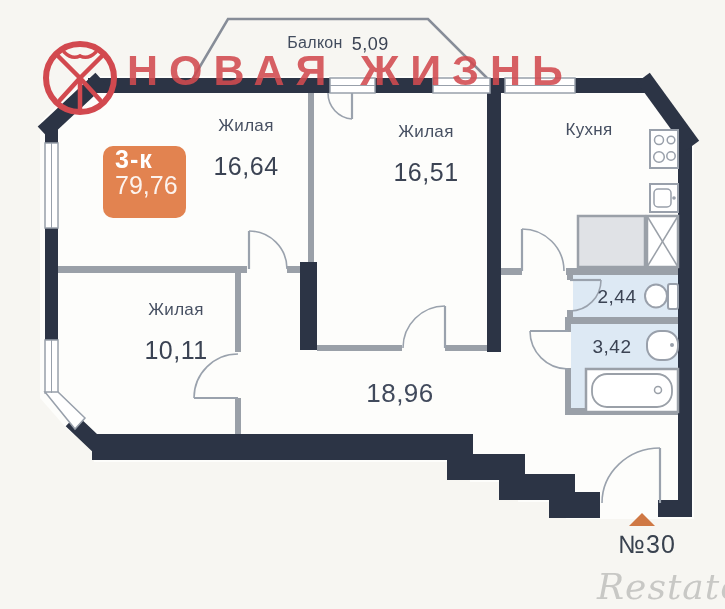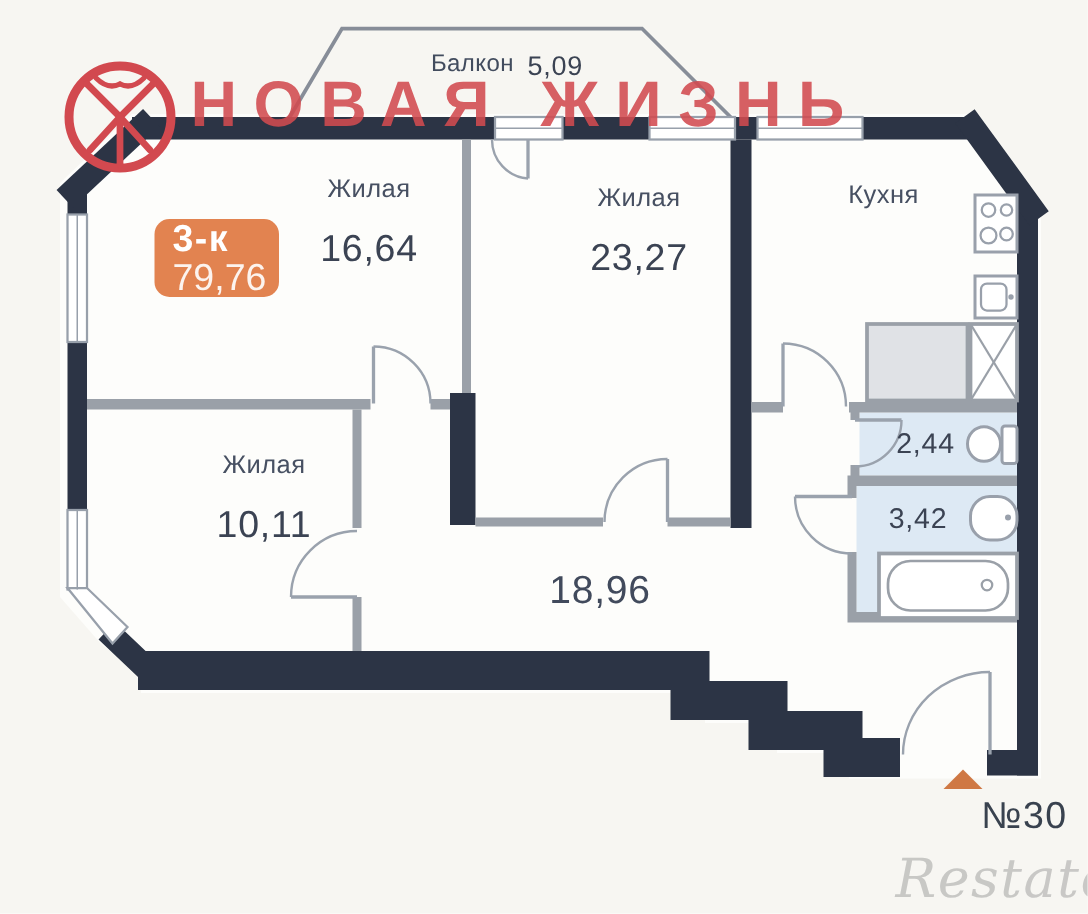--- a/index.html
+++ b/index.html
@@ -1,38 +1,38 @@
 <!DOCTYPE html>
 <html><head>
 <meta charset="utf-8">
 <style>
   html,body{margin:0;padding:0;}
   .stage{position:relative;width:725px;height:609px;background:#f7f6f2;overflow:hidden;
          font-family:"Liberation Sans",sans-serif;padding-left:47px;}
   .plan-svg{position:absolute;left:0;top:0;}
   .brand-text{position:absolute;left:127px;top:46px;font-size:43px;font-weight:700;
     color:#d24b50;letter-spacing:11px;white-space:nowrap;opacity:.88;z-index:6;}
-  .badge{position:absolute;left:103px;top:146px;width:83px;height:52px;background:#e28350;
+  .badge{position:absolute;left:103px;top:146px;width:83px;height:72px;background:#e28350;
     border-radius:10px;z-index:4;display:flex;flex-direction:column;
     padding-left:12px;box-sizing:border-box;line-height:1.05;}
   .badge .b1{font-size:25px;font-weight:700;color:#ffffff;letter-spacing:1px;}
   .badge .b2{font-size:25px;font-weight:400;color:rgba(255,255,255,.9);}
   .rlabel{position:absolute;transform:translateX(-50%);text-align:center;color:#475062;z-index:3;}
   .rname{display:block;font-size:17px;letter-spacing:.3px;}
   .rarea{display:block;font-size:25px;color:#3b4353;margin-top:16px;letter-spacing:.5px;font-weight:500;}
   .balcony-label{position:absolute;left:338px;top:34px;transform:translateX(-50%);
     display:flex;align-items:flex-start;gap:9px;color:#424c5e;z-index:3;white-space:nowrap;}
   .balcony-label .rname{font-size:16px;}
   .balcony-label .rarea{font-size:18px;margin-top:0;}
   .small-area{position:absolute;transform:translateX(-50%);font-size:19px;color:#3b4353;
     z-index:3;letter-spacing:.5px;font-weight:500;}
   .hall-area{position:absolute;left:400px;top:378px;transform:translateX(-50%);
     font-size:26px;color:#414a5c;z-index:3;letter-spacing:.5px;}
   .unit-label{position:absolute;left:647px;top:530px;transform:translateX(-50%);
-    font-size:25px;color:#39424f;font-weight:500;letter-spacing:1px;z-index:3;margin-left:36px;}
+    font-size:25px;color:#39424f;font-weight:500;letter-spacing:1px;z-index:3;}
   .entry-arrow{position:absolute;left:629px;top:513px;width:0;height:0;z-index:3;
     border-left:13px solid transparent;border-right:13px solid transparent;
     border-bottom:13px solid #cf7844;}
   .watermark{position:absolute;left:597px;top:566px;font-family:"DejaVu Serif",serif;
     font-style:italic;font-size:36px;color:#bdbdbb;opacity:.8;z-index:5;letter-spacing:1px;}
   .logo{position:absolute;left:40px;top:38px;z-index:6;}
 </style>
 </head>
 <body>
 
@@ -200,21 +200,21 @@
     <span class="rarea">5,09</span>
   </div>
 
   <div class="rlabel" style="left:246px;top:116px;">
     <span class="rname">Жилая</span>
     <span class="rarea">16,64</span>
   </div>
 
   <div class="rlabel" style="left:426px;top:122px;">
     <span class="rname">Жилая</span>
-    <span class="rarea">23,27</span>
+    <span class="rarea">16,51</span>
   </div>
 
   <div class="rlabel" style="left:589px;top:120px;">
     <span class="rname">Кухня</span>
   </div>
 
   <div class="rlabel" style="left:176px;top:300px;">
     <span class="rname">Жилая</span>
     <span class="rarea">10,11</span>
   </div>

